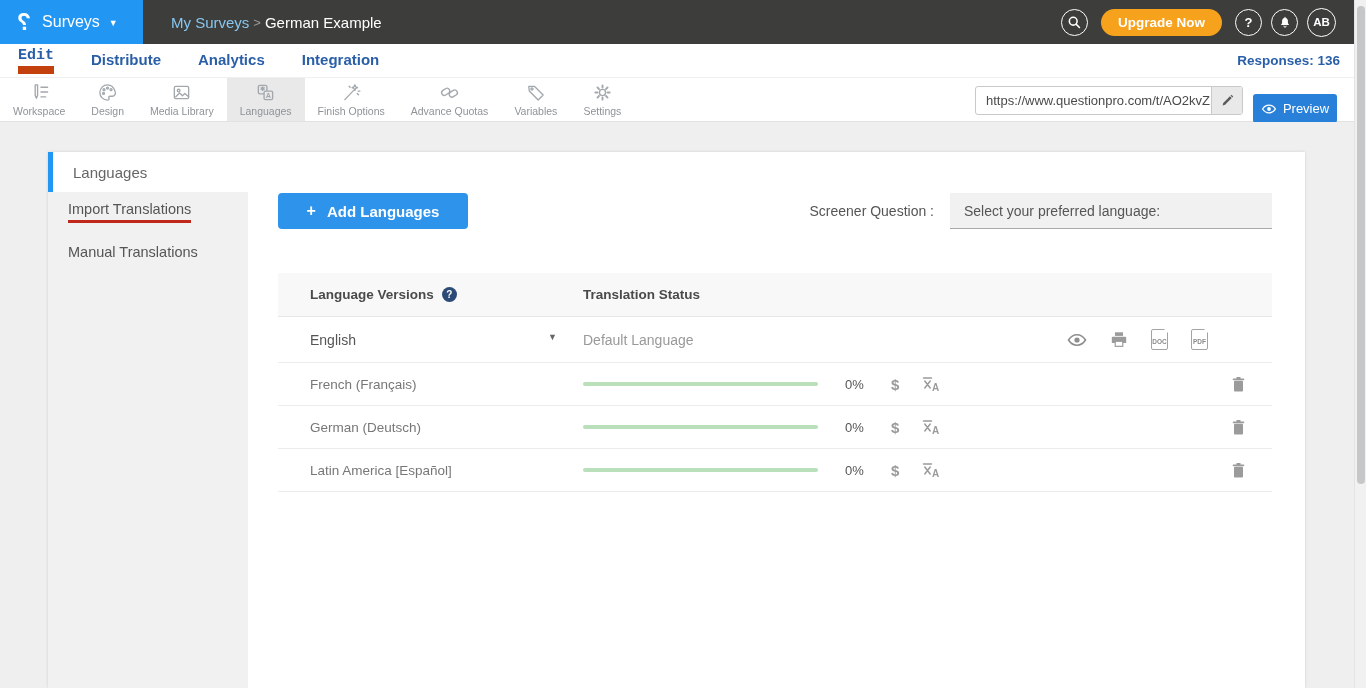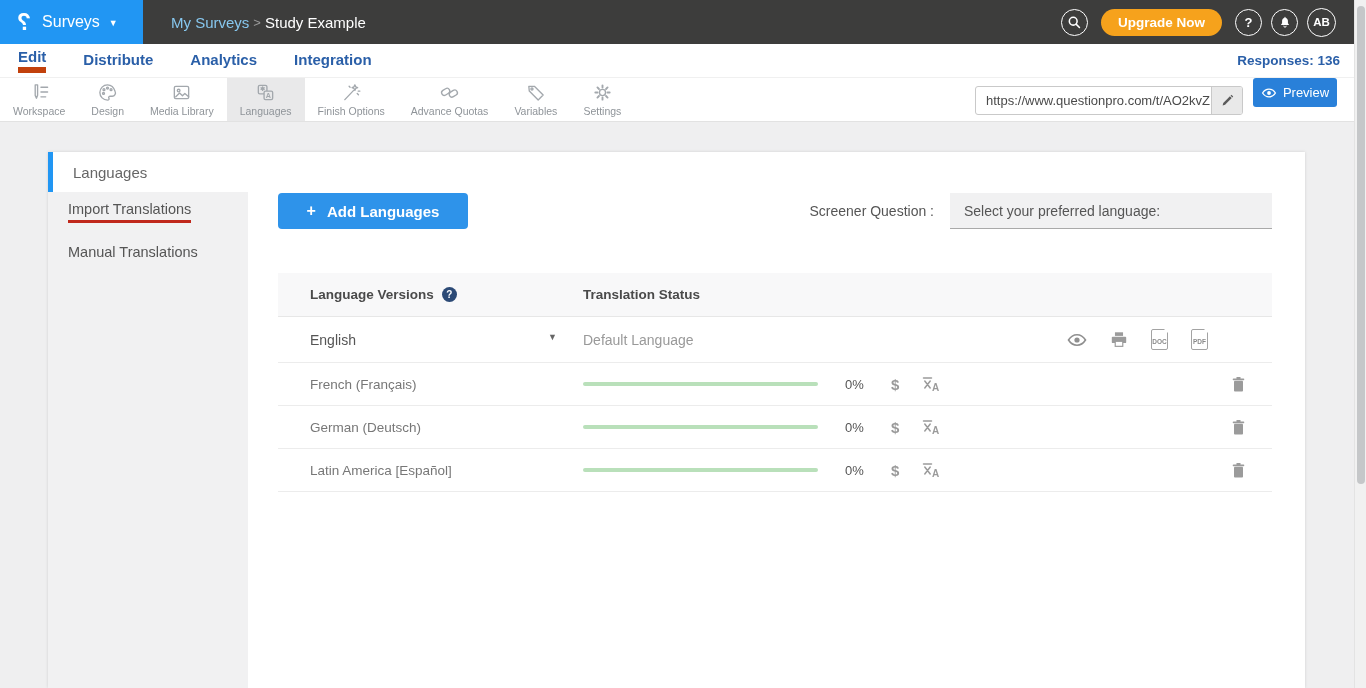--- a/index.html
+++ b/index.html
@@ -17,32 +17,32 @@
   .crumb-sep { color:#9a9a9a; font-size:13px; }
   .crumb-current { color:#ffffff; }
   .header-right { margin-left:auto; display:flex; align-items:center; gap:9px; padding-right:30px; }
   .circle-btn { width:27px; height:27px; border:1.6px solid #fff; border-radius:50%; display:flex; align-items:center; justify-content:center; color:#fff; font-size:13px; font-weight:bold; flex-shrink:0; cursor:pointer; }
   .avatar { width:29px; height:29px; font-size:11.5px; }
   .upgrade-btn { height:27px; border-radius:14px; background:#f6a21c; color:#fff; font-weight:bold; font-size:13.5px; display:flex; align-items:center; padding:0 17px; margin:0 4px; cursor:pointer; }
 
   
   .nav-bar { height:33px; background:#fff; display:flex; align-items:center; padding-left:18px; }
   .nav-item { font-size:15px; font-weight:bold; color:#2a5fa8; margin-right:37px; cursor:pointer; padding-bottom:2px; }
-  .nav-item.active { border-bottom:6px solid #c2410c; }
+  .nav-item.active { border-bottom:8px solid #c2410c;font-family:Liberation Mono, monospace; }
   .responses { margin-left:auto; font-size:13.5px; font-weight:bold; color:#2a5fa8; padding-right:26px; }
 
   
   .toolbar { height:45px; background:#fff; border-bottom:1px solid #e2e2e2; border-top:1px solid #f0f0f0; display:flex; align-items:stretch; position:relative; }
   .tool { display:flex; flex-direction:column; align-items:center; justify-content:center; gap:2px; padding:0 13px; min-width:58px; color:#8f9499; font-size:10.5px; cursor:pointer; }
   .tool.active { background:#e9e9ea; }
   .tool svg { width:21px; height:21px; stroke:#a3a8ad; fill:none; stroke-width:1.4; stroke-linecap:round; stroke-linejoin:round; }
   .url-wrap { position:absolute; right:123px; top:8px; width:268px; height:29px; border:1px solid #c9c9c9; border-radius:3px; display:flex; background:#fff; overflow:hidden; }
   .url-text { flex:1; font-size:13px; color:#4a4a4a; line-height:27px; padding-left:10px; white-space:nowrap; overflow:hidden; }
   .url-edit { width:31px; background:#e9e9e9; border-left:1px solid #c9c9c9; display:flex; align-items:center; justify-content:center; cursor:pointer; }
-  .preview-btn { position:absolute; right:29px; top:0; width:84px; height:29px; background:#2980d9; border-radius:3px; color:#fff; font-size:13px; display:flex; align-items:center; justify-content:center; gap:6px; cursor:pointer; }
+  .preview-btn { position:absolute; right:29px; top:16px; width:84px; height:29px; background:#2980d9; border-radius:3px; color:#fff; font-size:13px; display:flex; align-items:center; justify-content:center; gap:6px; cursor:pointer; }
 
   
   .page { position:absolute; top:122px; left:0; right:0; bottom:0; background:#efeff0; }
   .card { position:absolute; left:48px; top:30px; width:1257px; bottom:0; background:#fff; box-shadow:0 0 3px rgba(0,0,0,.13); display:flex; }
   .sidebar { width:200px; flex-shrink:0; display:flex; flex-direction:column; }
   .sidebar-title { height:40px; border-left:5px solid #2196f3; display:flex; align-items:center; padding-left:20px; font-size:15px; color:#666; background:#fff; }
   .sidebar-items { flex:1; background:#f1f1f2; }
   .sidebar-item { height:40px; display:flex; align-items:center; padding-left:20px; font-size:14.5px; color:#555; cursor:pointer; }
   .sidebar-item.active .si-label { border-bottom:3px solid #c0281c; padding-bottom:3px; }
 
@@ -88,21 +88,21 @@
 
 <div class="top-header">
   <div class="logo-area">
     <span class="logo-glyph">?</span>
     <span class="product-name">Surveys</span>
     <span class="logo-caret">▼</span>
   </div>
   <div class="breadcrumb">
     <span class="crumb-parent">My Surveys</span>
     <span class="crumb-sep">&gt;</span>
-    <span class="crumb-current">Study Example</span>
+    <span class="crumb-current">German Example</span>
   </div>
   <div class="header-right">
     <span class="circle-btn">
       <svg width="14" height="14" viewBox="0 0 18 18">
           <circle cx="8" cy="8" r="5" fill="none" stroke="#fff" stroke-width="2"></circle>
           <line x1="12" y1="12" x2="16" y2="16" stroke="#fff" stroke-width="2" stroke-linecap="round"></line>
         </svg>
     </span>
     <span class="upgrade-btn">Upgrade Now</span>
     <span class="circle-btn">

